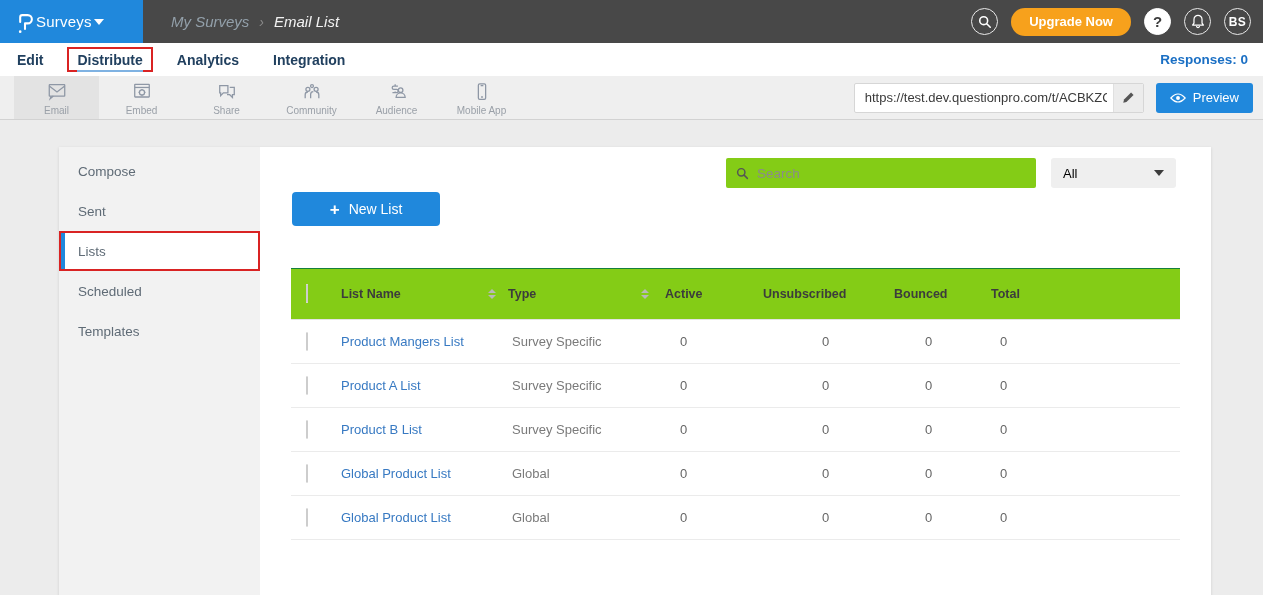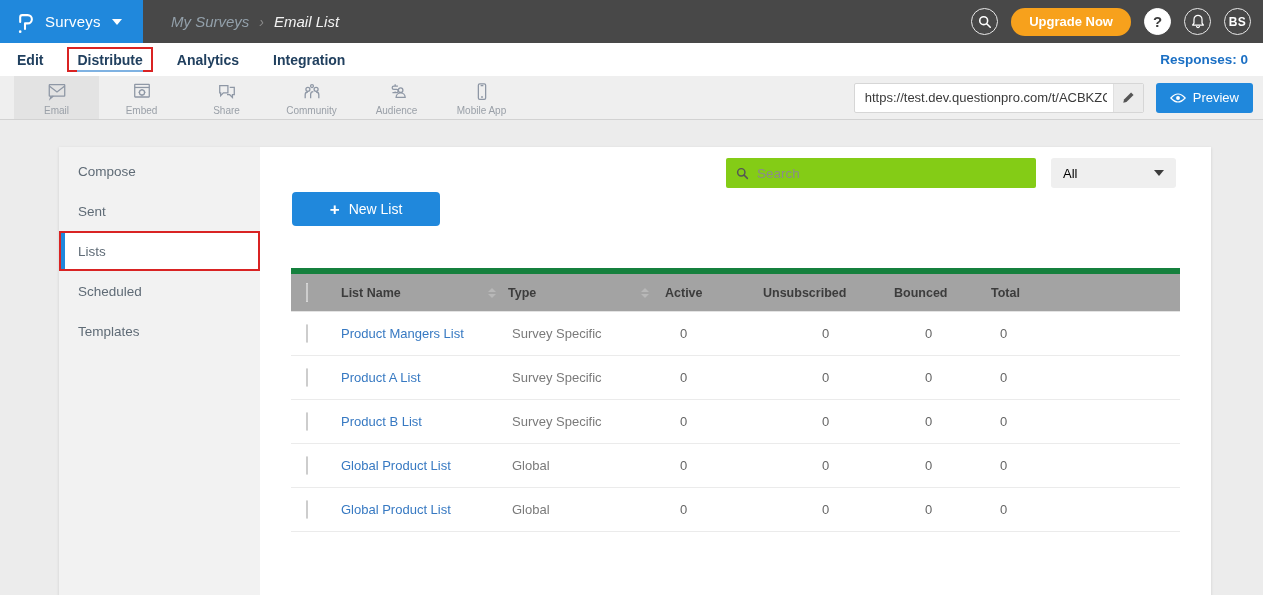--- a/index.html
+++ b/index.html
@@ -2,21 +2,21 @@
 <html><head>
 <meta charset="utf-8">
 <style>
   * { margin:0; padding:0; box-sizing:border-box; }
   html,body { background:#ececec; }
   body { font-family:"Liberation Sans","DejaVu Sans",sans-serif; }
   #app { position:relative; width:1263px; height:595px; background:#ececec; overflow:hidden; }
 
   
   .topbar { position:absolute; left:0; top:0; width:1263px; height:43px; background:#484848; display:flex; align-items:center; }
-  .logo-block { width:143px; height:43px; background:#2088dc; display:flex; align-items:center; padding-left:14px; gap:9px; cursor:pointer; }
+  .logo-block { width:143px; height:43px; background:#2088dc; display:flex; align-items:center; padding-left:14px; cursor:pointer; }
   .logo-block .brand { color:#fff; font-size:15px; letter-spacing:.2px; }
   .caret-down-w { width:0; height:0; border-left:5px solid transparent; border-right:5px solid transparent; border-top:6px solid #ffffff; margin-left:2px; }
   .breadcrumb { display:flex; align-items:center; gap:10px; margin-left:28px; font-size:15px;font-style:italic; }
   .breadcrumb .parent { color:#93a0aa; cursor:pointer; }
   .breadcrumb .sep { color:#8a8a8a; font-size:14px; }
   .breadcrumb .current { color:#f2f2f2; }
   .topbar-right { margin-left:auto; display:flex; align-items:center; gap:13px; padding-right:12px; }
   .circle-btn { width:27px; height:27px; border-radius:50%; border:1.5px solid #e9e9e9; display:flex; align-items:center; justify-content:center; cursor:pointer; color:#fff; }
   .circle-btn.solid { background:#fff; border-color:#fff; color:#3c3c3c; font-weight:bold; font-size:15px; }
   .avatar { font-size:12px; font-weight:bold; color:#fff; letter-spacing:.3px; }
@@ -53,21 +53,21 @@
   .search-box input { flex:1; border:none; outline:none; background:transparent; font-size:13.5px; color:#444; font-family:inherit; }
   .search-box input::placeholder { color:#8b8b8b; }
   .filter-dd { position:absolute; right:35px; top:11px; width:125px; height:30px; background:#efefef; border-radius:3px; display:flex; align-items:center; padding:0 12px; font-size:13px; color:#000000; cursor:pointer; }
   .caret-down-d { width:0; height:0; border-left:5px solid transparent; border-right:5px solid transparent; border-top:6px solid #3c3c3c; margin-left:auto; }
   .new-list-btn { position:absolute; left:32px; top:45px; width:148px; height:34px; background:#2088dc; color:#fff; border:none; border-radius:4px; font-size:14px; display:flex; align-items:center; justify-content:center; gap:9px; cursor:pointer; font-family:inherit; }
   .new-list-btn .plus { font-size:17px; font-weight:bold; line-height:1; }
 
   
   .list-table { position:absolute; left:31px; top:121px; width:889px; }
   .t-row { display:grid; grid-template-columns:48px 167px 153px 98px 131px 97px 1fr; align-items:center; height:44px; border-bottom:1px solid #ebebeb; }
-  .t-head { background:#a3a3a3; border-top:6px solid #15803d; border-bottom:1px solid #e3e3e3; height:44px; }
+  .t-head { background:#84cc16; border-top:1px solid #15803d; border-bottom:1px solid #e3e3e3; height:52px; }
   .t-head .hcell { font-size:12.5px; font-weight:bold; color:#3c3c3c; display:flex; align-items:center; padding-left:6px; }
   .hcell.sortable { justify-content:space-between; padding-right:10px; padding-left:2px; }
   .sort-icon { display:flex; flex-direction:column; gap:2px; cursor:pointer; }
   .sort-icon i { width:0; height:0; border-left:4px solid transparent; border-right:4px solid transparent; display:block; }
   .sort-icon .up { border-bottom:4px solid #b8b8b8; }
   .sort-icon .dn { border-top:4px solid #b8b8b8; }
   .checkbox { width:17px; height:17px; border:1px solid #cdcdcd; border-radius:3px; background:#fff; margin-left:15px; cursor:pointer; }
   .cell-name { font-size:13px; color:#3779c2; padding-left:2px; cursor:pointer; }
   .cell-type { font-size:13px; color:#7a7a7a; padding-left:6px; }
   .cell-num { font-size:13px; color:#666; }

